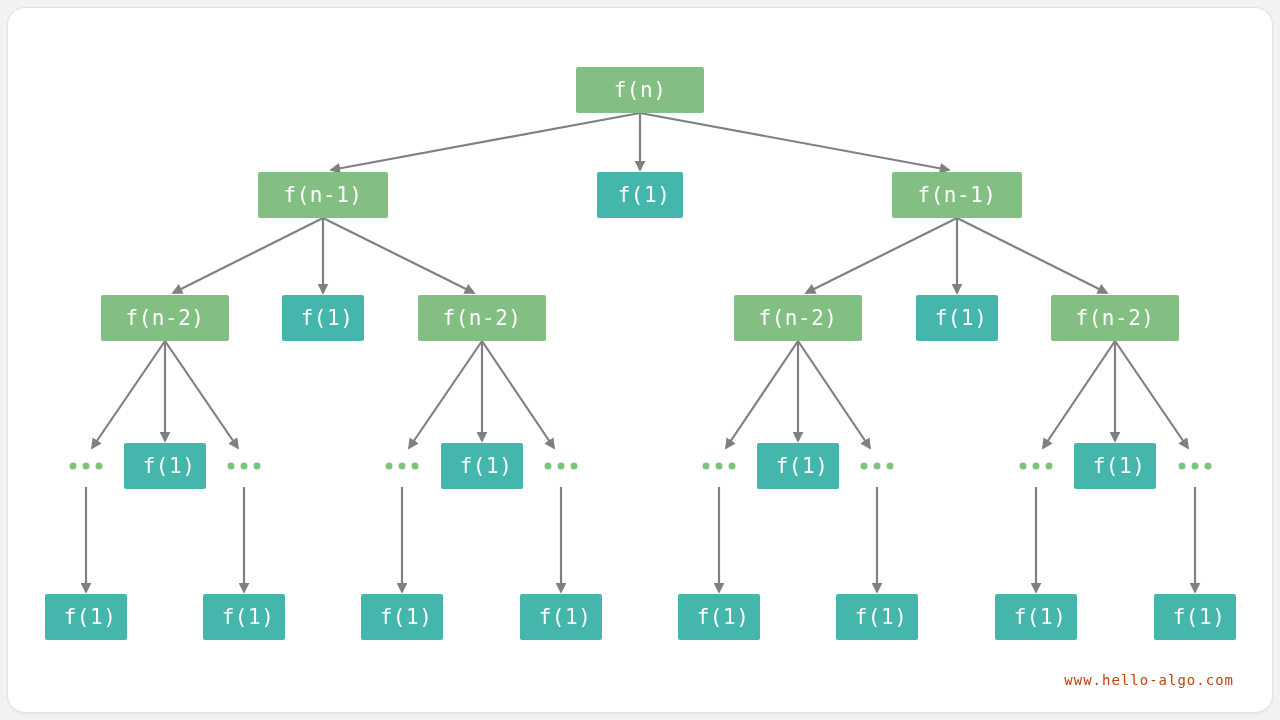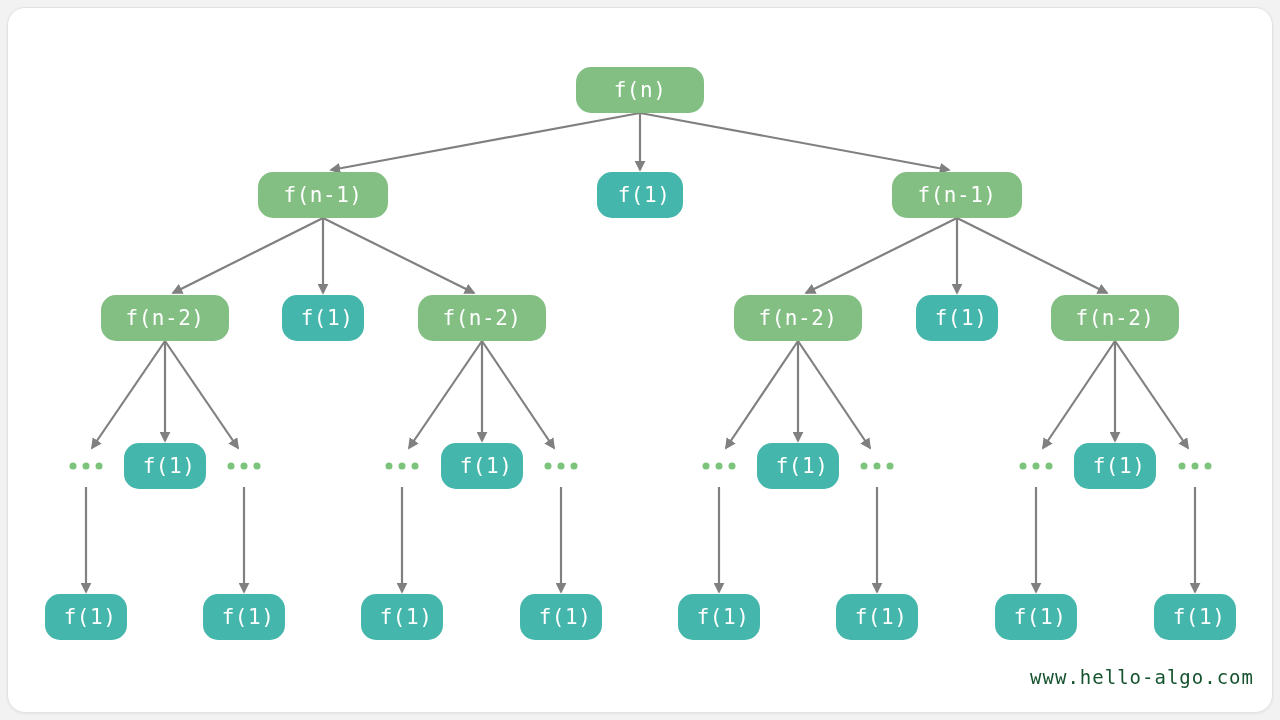--- a/index.html
+++ b/index.html
@@ -33,21 +33,21 @@
     top: 0;
     width: 1280px;
     height: 720px;
     pointer-events: none;
   }
   .node {
     position: absolute;
     display: flex;
     align-items: center;
     justify-content: center;
-    border-radius: 15px;
+    border-radius: 2px;
     color: #ffffff;
     font-size: 21px;
     letter-spacing: 0.5px;
     box-sizing: border-box;
     white-space: nowrap;
     transform: translate(-50%, -50%);
   }
   .node.green { background: #83bf82; }
   .node.teal  { background: #44b6ab; padding-left: 8px; }
 
@@ -60,24 +60,24 @@
   }
   .ellipsis span {
     display: block;
     width: 7px;
     height: 7px;
     border-radius: 50%;
     background: #7cc47b;
   }
   #watermark {
     position: absolute;
-    right: 26px;
+    right: 46px;
     bottom: 32px;
-    color: #14532d;
-    font-size: 19px;
+    color: #c2410c;
+    font-size: 14px;
     letter-spacing: 1px;
   }
 </style>
 </head>
 <body>
 
 <div id="canvas">
   <div id="card"></div>
 
   <svg id="edges" viewBox="0 0 1280 720" xmlns="http://www.w3.org/2000/svg">

